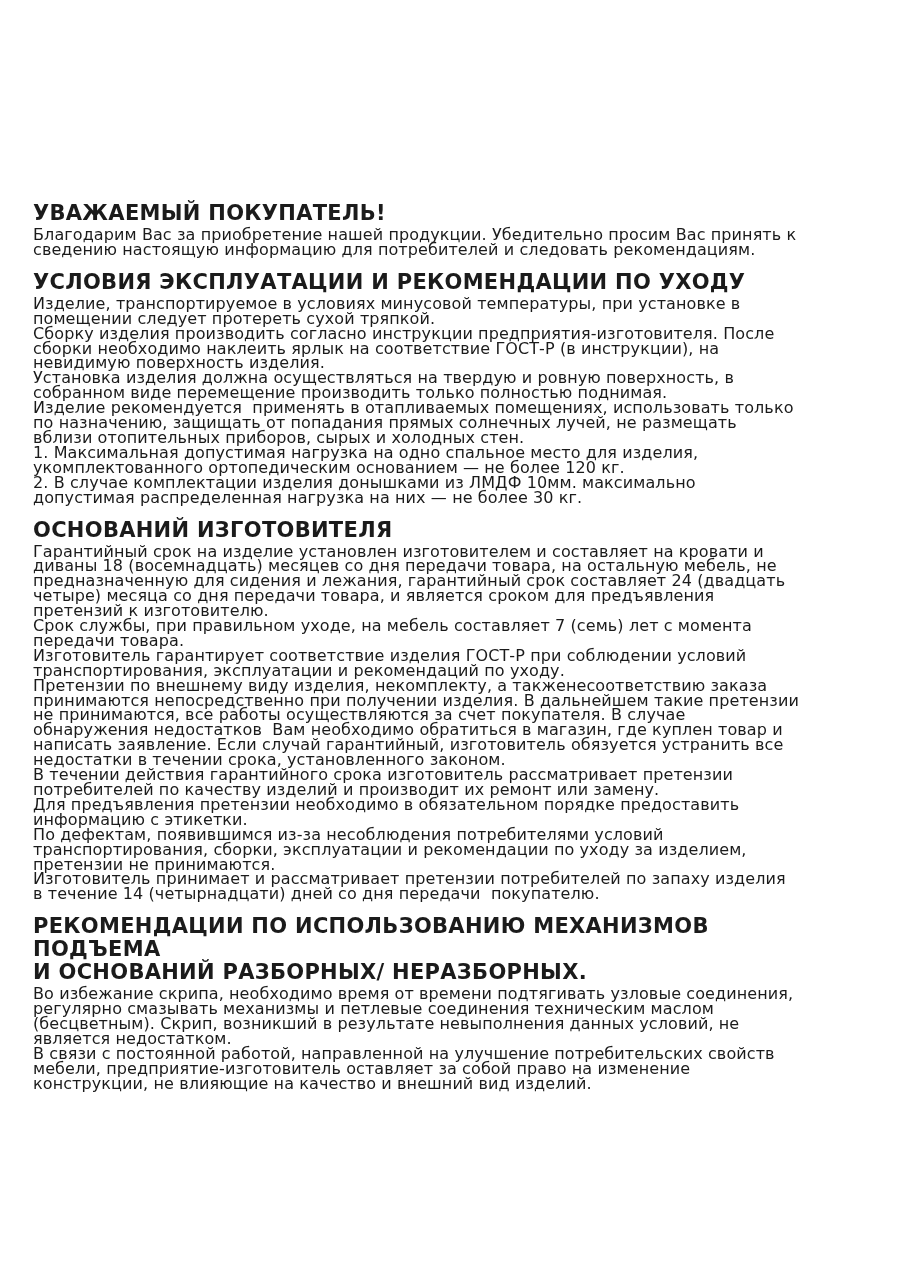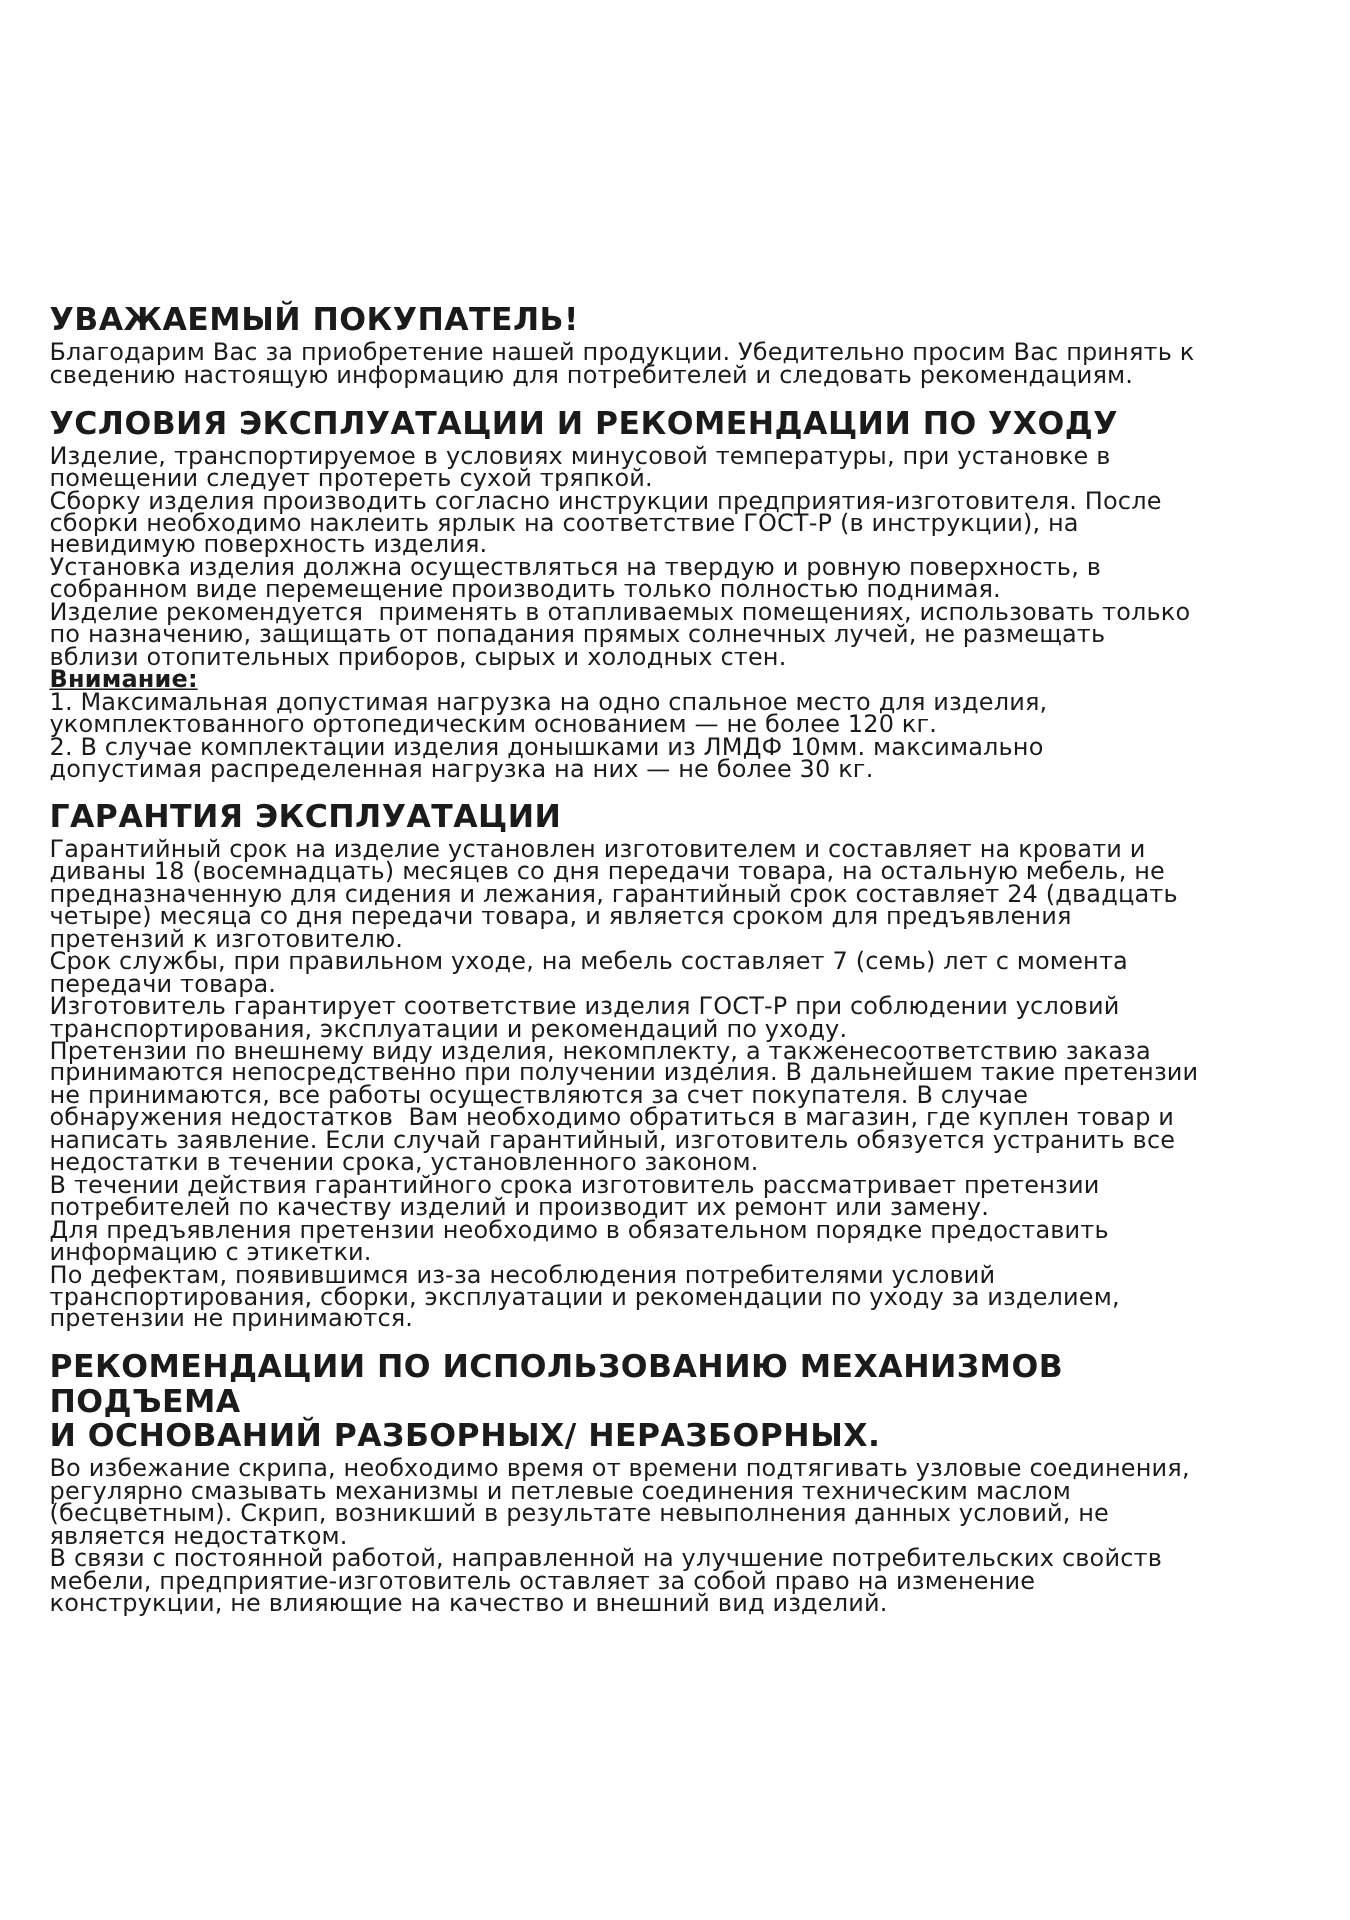--- a/index.html
+++ b/index.html
@@ -49,34 +49,34 @@
       <h2>УВАЖАЕМЫЙ ПОКУПАТЕЛЬ!</h2>
       <p>Благодарим Вас за приобретение нашей продукции. Убедительно просим Вас принять к сведению настоящую информацию для потребителей и следовать рекомендациям.</p>
     </div>
 
     <div class="section">
       <h2>УСЛОВИЯ ЭКСПЛУАТАЦИИ И РЕКОМЕНДАЦИИ ПО УХОДУ</h2>
       <p>Изделие, транспортируемое в условиях минусовой температуры, при установке в помещении следует протереть сухой тряпкой.</p>
       <p>Сборку изделия производить согласно инструкции предприятия-изготовителя. После сборки необходимо наклеить ярлык на соответствие ГОСТ-Р (в инструкции), на невидимую поверхность изделия.</p>
       <p>Установка изделия должна осуществляться на твердую и ровную поверхность, в собранном виде перемещение производить только полностью поднимая.</p>
       <p>Изделие рекомендуется  применять в отапливаемых помещениях, использовать только по назначению, защищать от попадания прямых солнечных лучей, не размещать вблизи отопительных приборов, сырых и холодных стен.</p>
-      <p class="attention">Внимание:</p>
       <p>1. Максимальная допустимая нагрузка на одно спальное место для изделия, укомплектованного ортопедическим основанием — не более 120 кг.</p>
       <p>2. В случае комплектации изделия донышками из ЛМДФ 10мм. максимально допустимая распределенная нагрузка на них — не более 30 кг.</p>
     </div>
 
     <div class="section">
-      <h2>ГАРАНТИЯ ЭКСПЛУАТАЦИИ</h2>
+      <h2>ОСНОВАНИЙ ИЗГОТОВИТЕЛЯ</h2>
       <p>Гарантийный срок на изделие установлен изготовителем и составляет на кровати и диваны 18 (восемнадцать) месяцев со дня передачи товара, на остальную мебель, не предназначенную для сидения и лежания, гарантийный срок составляет 24 (двадцать четыре) месяца со дня передачи товара, и является сроком для предъявления претензий к изготовителю.</p>
       <p>Срок службы, при правильном уходе, на мебель составляет 7 (семь) лет с момента передачи товара.</p>
       <p>Изготовитель гарантирует соответствие изделия ГОСТ-Р при соблюдении условий транспортирования, эксплуатации и рекомендаций по уходу.</p>
       <p>Претензии по внешнему виду изделия, некомплекту, а такженесоответствию заказа принимаются непосредственно при получении изделия. В дальнейшем такие претензии не принимаются, все работы осуществляются за счет покупателя. В случае обнаружения недостатков  Вам необходимо обратиться в магазин, где куплен товар и написать заявление. Если случай гарантийный, изготовитель обязуется устранить все недостатки в течении срока, установленного законом.</p>
       <p>В течении действия гарантийного срока изготовитель рассматривает претензии потребителей по качеству изделий и производит их ремонт или замену.</p>
       <p>Для предъявления претензии необходимо в обязательном порядке предоставить информацию с этикетки.</p>
       <p>По дефектам, появившимся из-за несоблюдения потребителями условий транспортирования, сборки, эксплуатации и рекомендации по уходу за изделием, претензии не принимаются.</p>
+      <p>Изготовитель принимает и рассматривает претензии потребителей по запаху изделия в течение 14 (четырнадцати) дней со дня передачи  покупателю.</p>
     </div>
 
     <div class="section">
       <h2>РЕКОМЕНДАЦИИ ПО ИСПОЛЬЗОВАНИЮ МЕХАНИЗМОВ ПОДЪЕМА
 И ОСНОВАНИЙ РАЗБОРНЫХ/ НЕРАЗБОРНЫХ.</h2>
       <p>Во избежание скрипа, необходимо время от времени подтягивать узловые соединения, регулярно смазывать механизмы и петлевые соединения техническим маслом (бесцветным). Скрип, возникший в результате невыполнения данных условий, не является недостатком.</p>
       <p>В связи с постоянной работой, направленной на улучшение потребительских свойств мебели, предприятие-изготовитель оставляет за собой право на изменение конструкции, не влияющие на качество и внешний вид изделий.</p>
     </div>
 
   </div>

